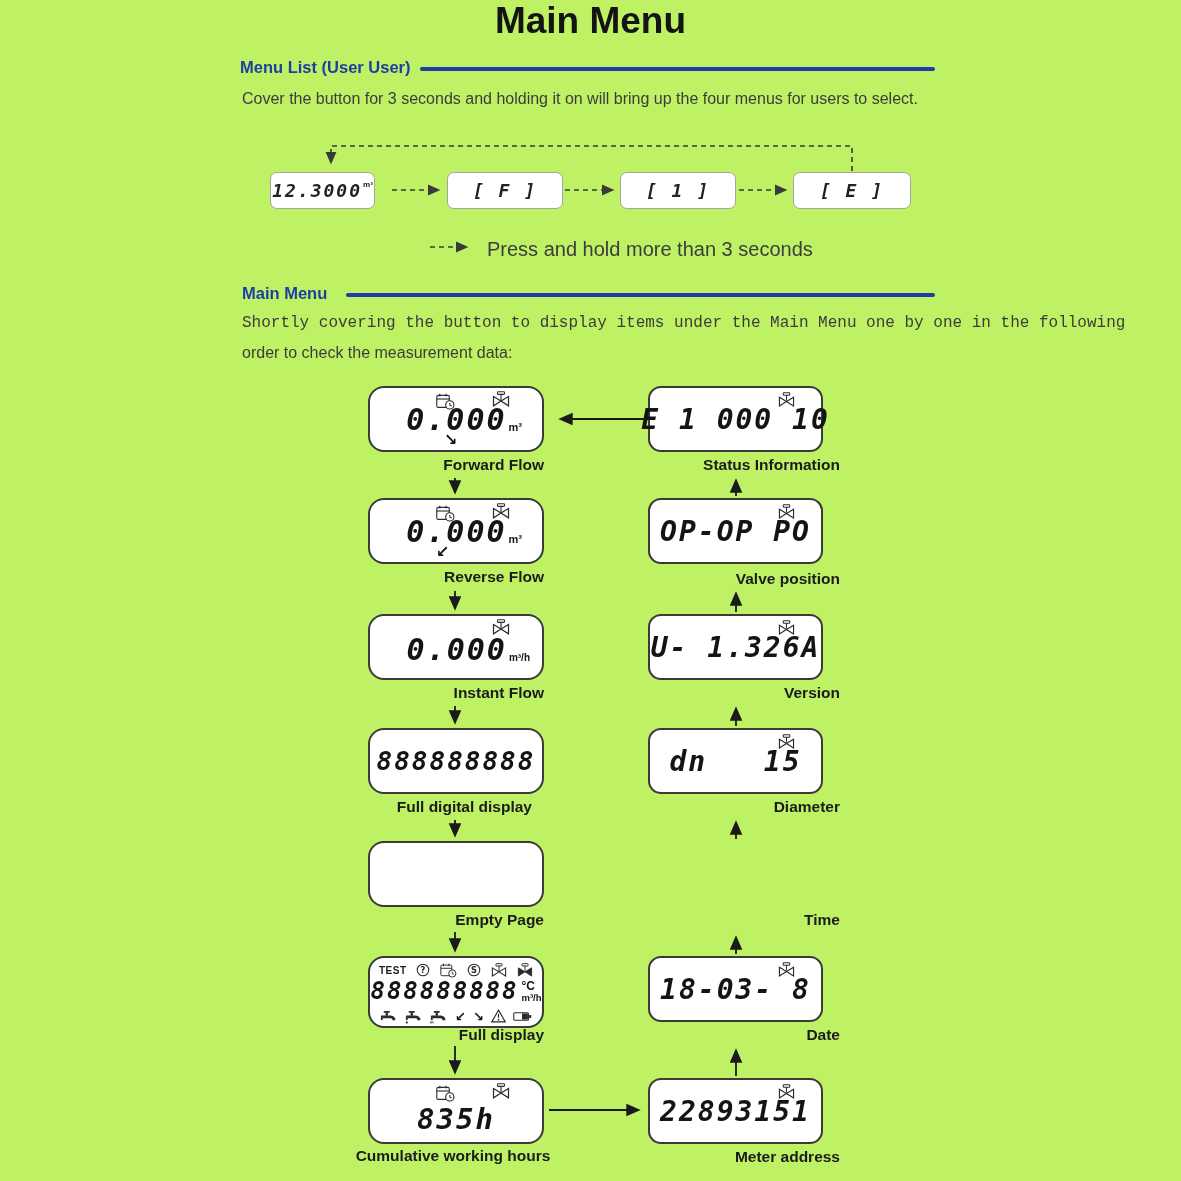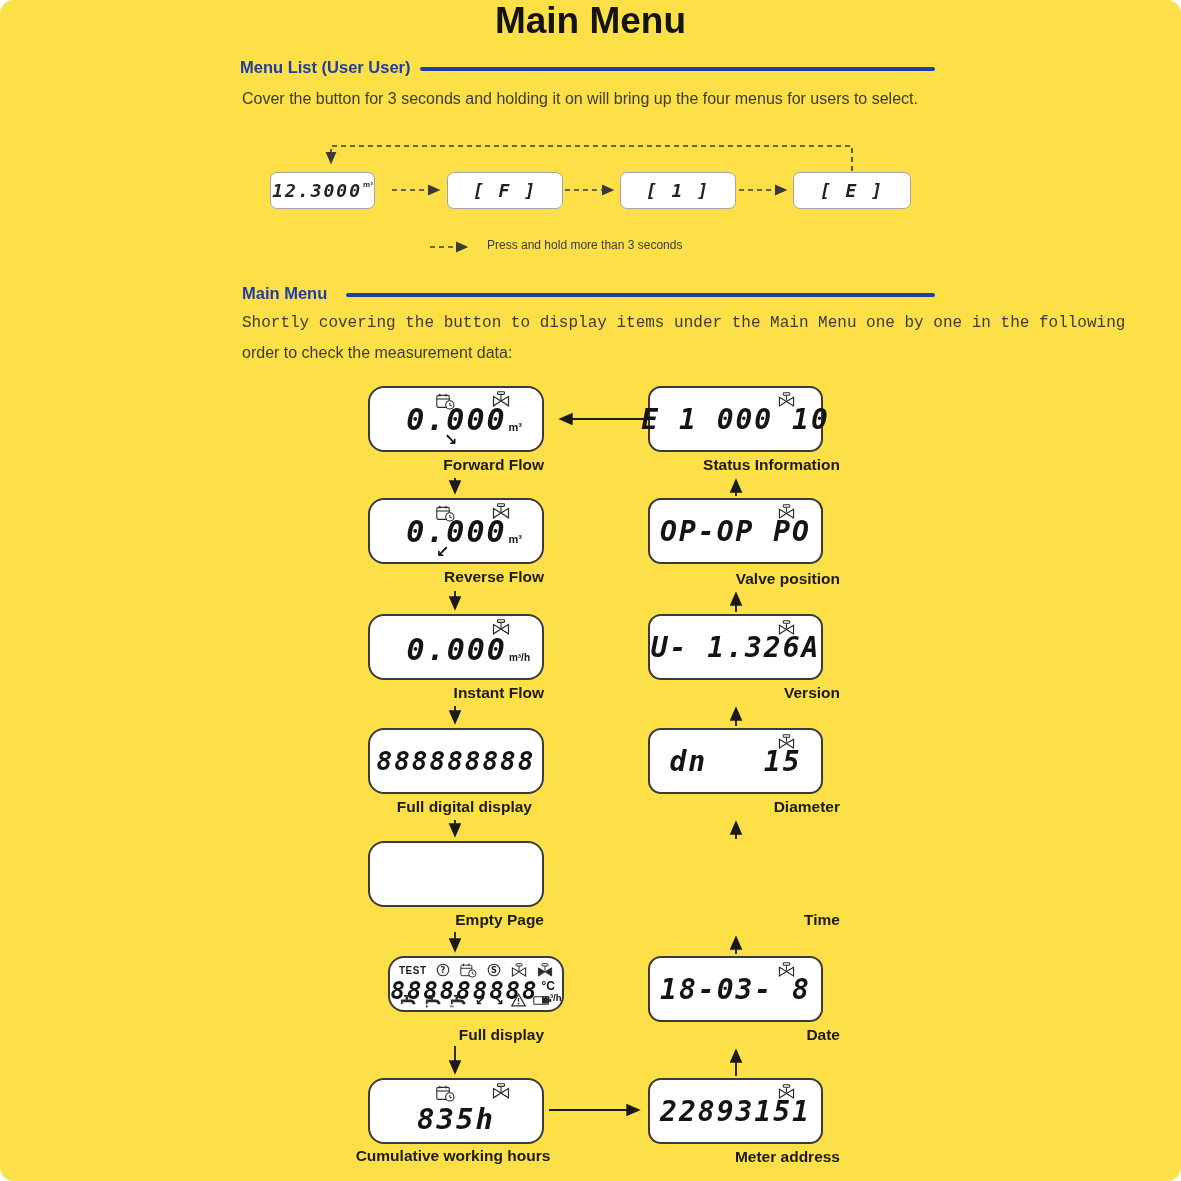--- a/index.html
+++ b/index.html
@@ -1,23 +1,23 @@
 <!DOCTYPE html>
 <html><head>
 <meta charset="utf-8">
 <style>
   html,body{margin:0;padding:0;background:#fff;}
-  .page{position:relative;width:1181px;height:1181px;background:#fde047;overflow:hidden;
-        font-family:"Liberation Sans",sans-serif;color:#1b1b1b;border-radius:14px;}
+  .page{position:relative;width:1181px;height:1181px;background:#bef264;overflow:hidden;
+        font-family:"Liberation Sans",sans-serif;color:#1b1b1b;}
   .page-title{position:absolute;top:0px;left:0;width:100%;text-align:center;
               font-size:37px;font-weight:bold;color:#141414;}
   .sec-head{position:absolute;font-size:16.5px;font-weight:bold;color:#1f3da6;white-space:nowrap;}
   .sec-rule{position:absolute;height:4px;background:#1f3da6;border-radius:2px;}
   .para{position:absolute;font-size:16px;color:#3c3c3c;white-space:nowrap;}
-  .legend-text{position:absolute;font-size:12px;color:#3c3c3c;white-space:nowrap;}
+  .legend-text{position:absolute;font-size:20px;color:#3c3c3c;white-space:nowrap;}
 
   .mini-lcd{position:absolute;height:37px;border:1.5px solid #a5a5a5;border-radius:7px;background:#fff;
             display:flex;align-items:center;justify-content:center;box-sizing:border-box;}
   .mini-val{font-family:"DejaVu Sans Mono",monospace;font-weight:bold;font-style:italic;
             font-size:18px;letter-spacing:2px;white-space:pre;color:#222;}
   .mini-sup{font-size:8px;font-style:normal;font-weight:bold;color:#222;position:relative;top:-6px;margin-left:1px;
             font-family:"Liberation Sans",sans-serif;}
 
   .lcd-box{position:absolute;width:176px;height:66px;border:2px solid #3a3a3a;border-radius:16px;
            background:#fff;box-sizing:border-box;}
@@ -192,21 +192,21 @@
   </div>
   <div class="box-label lab-l" style="left:356px;top:798px;">Full digital display</div>
 
   <div class="lcd-box" style="left:368px;top:841px;">
     <div class="center-val">
       <span class="lcd-val"></span>
     </div>
   </div>
   <div class="box-label lab-l" style="left:368px;top:911px;">Empty Page</div>
 
-  <div class="lcd-box" style="left:388px;top:956px;height:56px;">
+  <div class="lcd-box" style="left:368px;top:956px;height:72px;">
     <div class="fd-row-top">
       <span class="fd-test">TEST</span>
       <svg class="ic" width="14" height="14">
           <use href="#sym-qcircle"></use>
         </svg>
       <svg class="ic" width="17" height="15">
           <use href="#sym-calclock"></use>
         </svg>
       <svg class="ic" width="14" height="14">
           <use href="#sym-scircle"></use>

